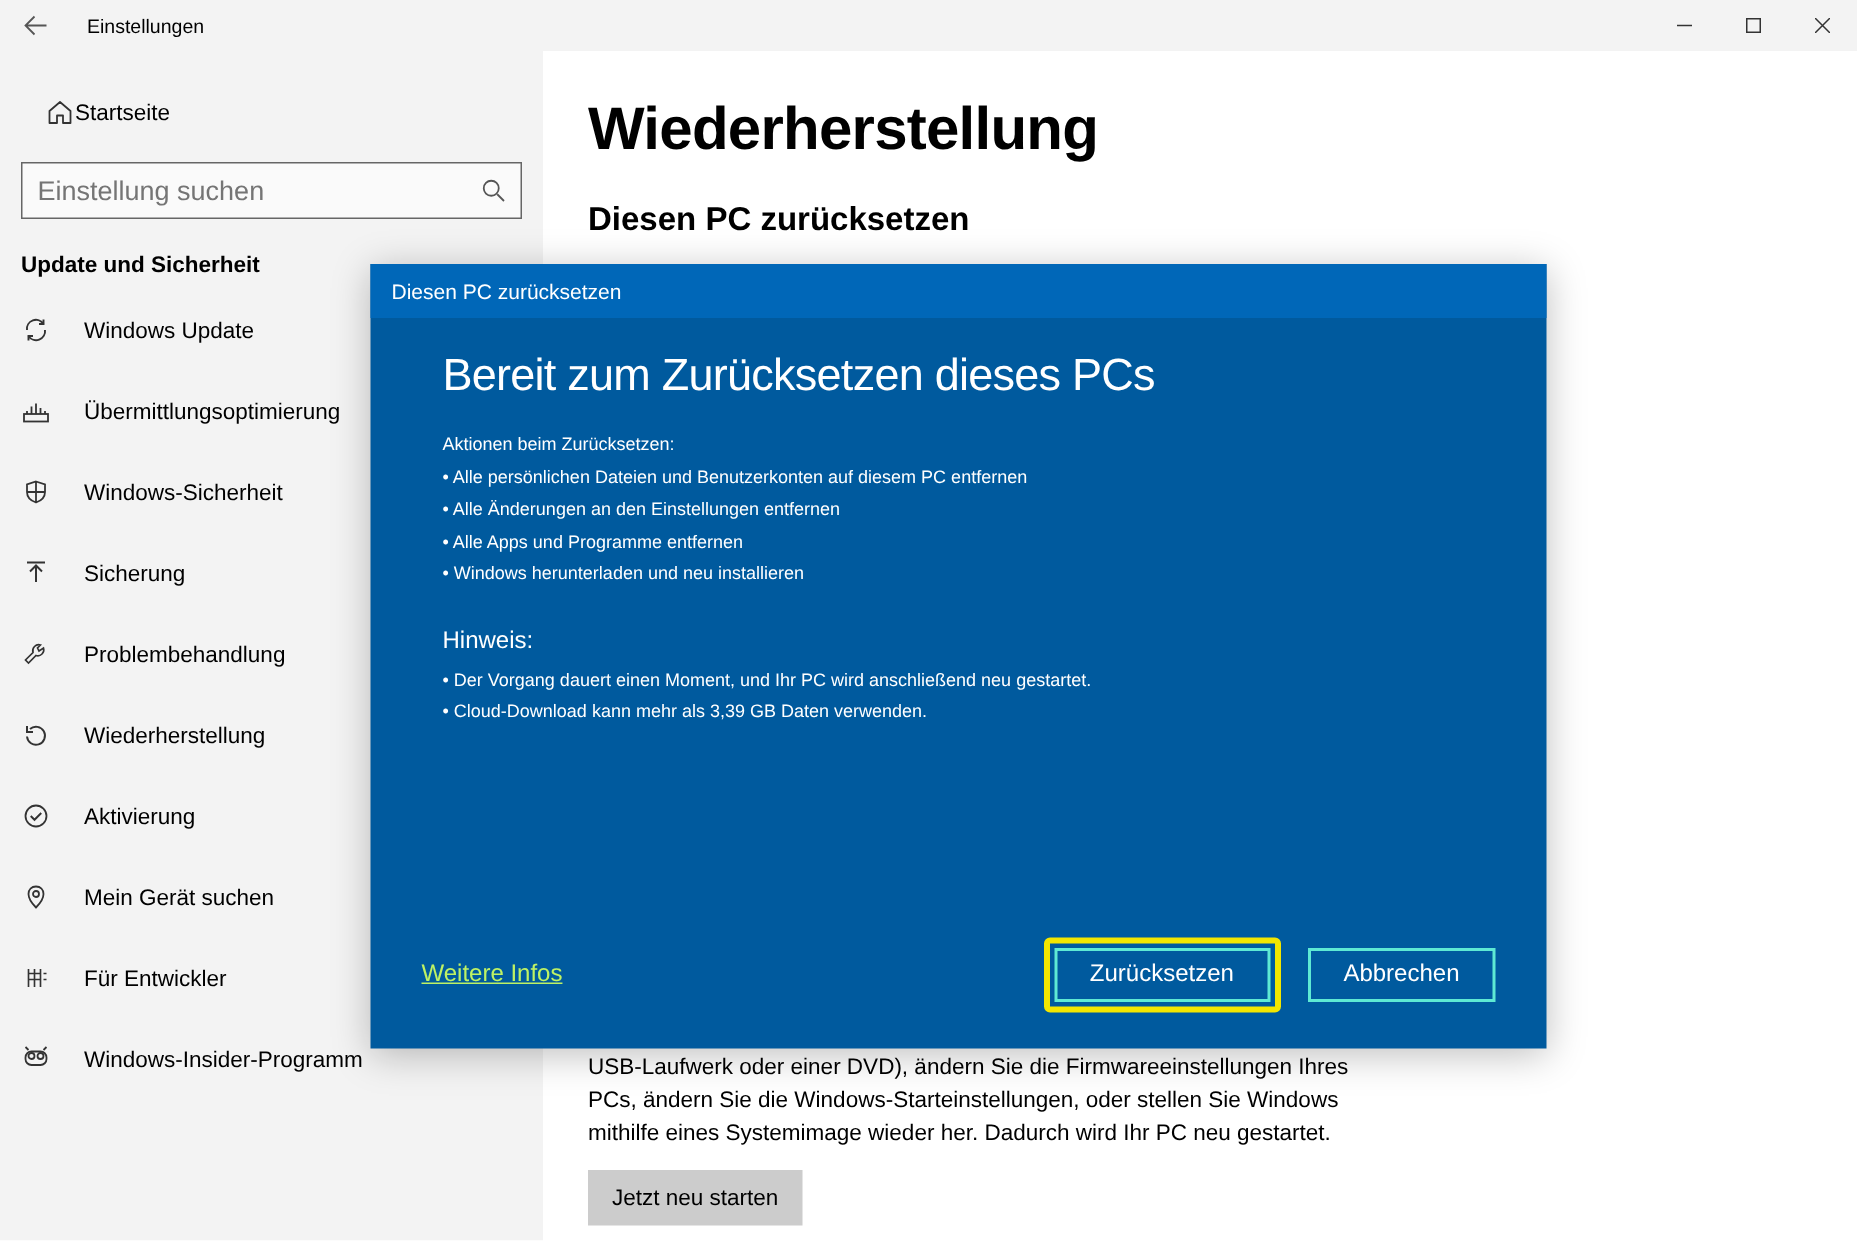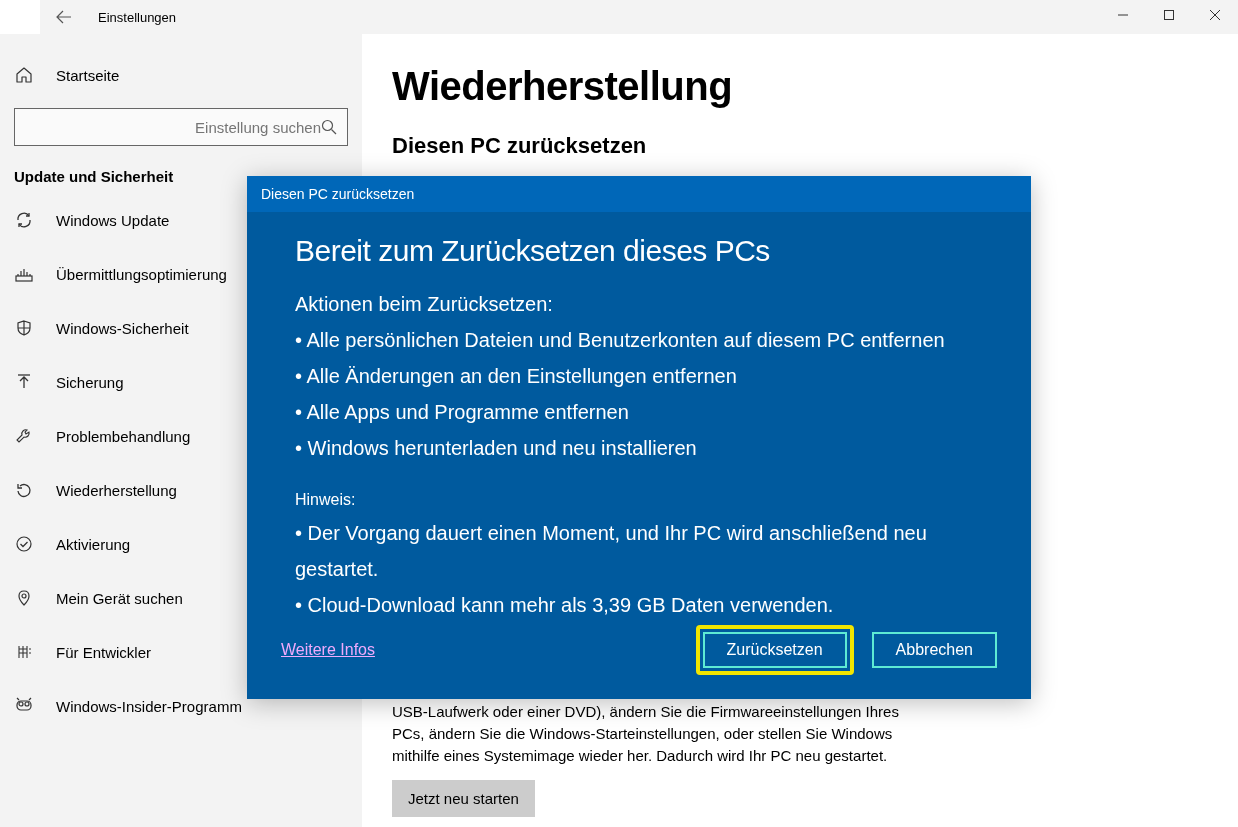--- a/index.html
+++ b/index.html
@@ -1,59 +1,59 @@
 <!DOCTYPE html>
 <html><head>
 <meta charset="utf-8">
 <style>
 * { margin: 0; padding: 0; box-sizing: border-box; }
 body { font-family: "Segoe UI", sans-serif; font-size: 14px; color: #000; background: #fff; width: 1238px; height: 827px; overflow: hidden; position: relative; }
 
-.titlebar { height: 34px; display: flex; justify-content: space-between; background: #f3f3f3; margin-left: 40px; }
+.titlebar { height: 34px; display: flex; align-items: center; justify-content: space-between; background: #f3f3f3; }
 .titlebar .left { display: flex; align-items: center; }
 .back-btn { width: 48px; height: 34px; display: flex; align-items: center; justify-content: center; color: #555; }
 .back-btn svg { width: 16px; height: 16px; }
 .window-title { font-size: 13px; margin-left: 10px; }
 .win-controls { display: flex; }
 .win-controls div { width: 46px; height: 30px; display: flex; align-items: center; justify-content: center; color: #333; }
 .win-controls svg { width: 10px; height: 10px; }
 
 .container { display: flex; height: calc(100% - 34px); }
 
 .sidebar { width: 362px; background: #f3f3f3; padding: 0; }
-.side-home { display: flex; align-items: center; height: 54px; padding-left: 14px; gap: 22px; cursor: pointer; margin-top: 14px; }
+.side-home { display: flex; align-items: center; height: 54px; padding-left: 30px; cursor: pointer; margin-top: 14px; }
 .side-home .icon { width: 20px; display: flex; justify-content: center; }
 .side-home span.label { font-size: 15px; }
 
 .search-wrap { padding: 0 14px; margin-top: 6px; }
 .search { width: 100%; height: 38px; border: 1px solid #666; background: #fafafa; display: flex; align-items: center; padding: 0 10px; justify-content: space-between; }
-.search input { border: none; outline: none; background: transparent; font-size: 15px; flex: 1; color: #b91c1c; text-align: right; }
+.search input { border: none; outline: none; background: transparent; font-size: 18px; flex: 1; color: #b91c1c; }
 .search .icon { color: #555; }
 
 .section-head { font-size: 15px; font-weight: 600; padding: 22px 14px 8px; }
 
 .side-item { display: flex; align-items: center; height: 54px; padding-left: 14px; gap: 22px; cursor: pointer; }
 .side-item .icon { width: 20px; display: flex; justify-content: center; color: #333; }
 .side-item .label { font-size: 15px; }
 
 .main { flex: 1; padding: 30px 40px 0 30px; overflow: hidden; background: #fff; }
 .main h1 { font-size: 40px; font-weight: 600; margin-bottom: 24px; letter-spacing: -0.5px; }
 .main h2 { font-size: 22px; font-weight: 600; margin-bottom: 12px; }
 .main p.body-text { font-size: 15px; line-height: 1.45; max-width: 520px; margin-bottom: 14px; }
 .main .grey-btn { background: #ccc; border: none; padding: 10px 16px; font-size: 15px; cursor: pointer; display: inline-block; }
 
 .dialog { position: absolute; left: 247px; top: 176px; width: 784px; height: 523px; background: #005a9e; color: #fff; box-shadow: 0 4px 24px rgba(0,0,0,0.25); }
 .dialog-titlebar { height: 36px; background: #0067b8; display: flex; align-items: center; padding: 0 14px; font-size: 14px; }
 .dialog-body { padding: 22px 48px 0; }
 .dialog-body h2 { font-size: 30px; font-weight: 400; margin-bottom: 18px; letter-spacing: -0.5px; }
-.dialog-body .line { font-size: 20px; line-height: 1.8; }
+.dialog-body .line { font-size: 12px; line-height: 1.8; }
 .dialog-body .note-head { font-size: 16px; margin-top: 20px; }
 
 .dialog-footer { position: absolute; bottom: 24px; left: 34px; right: 34px; display: flex; align-items: center; justify-content: space-between; }
-.dialog-footer .link { color: #f0abfc; text-decoration: underline; font-size: 16px; cursor: pointer; }
+.dialog-footer .link { color: #bef264; text-decoration: underline; font-size: 16px; cursor: pointer; }
 .dialog-buttons { display: flex; gap: 18px; align-items: center; }
 .highlight-frame { border: 4px solid #f3e600; border-radius: 4px; padding: 3px; }
 .dlg-btn { background: transparent; color: #fff; border: 2px solid #5eead4; padding: 7px 22px; font-size: 16px; cursor: pointer; min-width: 98px; }
 .dlg-btn.primary { min-width: 130px; }
 
 svg { display: block; }
 </style>
 </head>
 <body>
 

